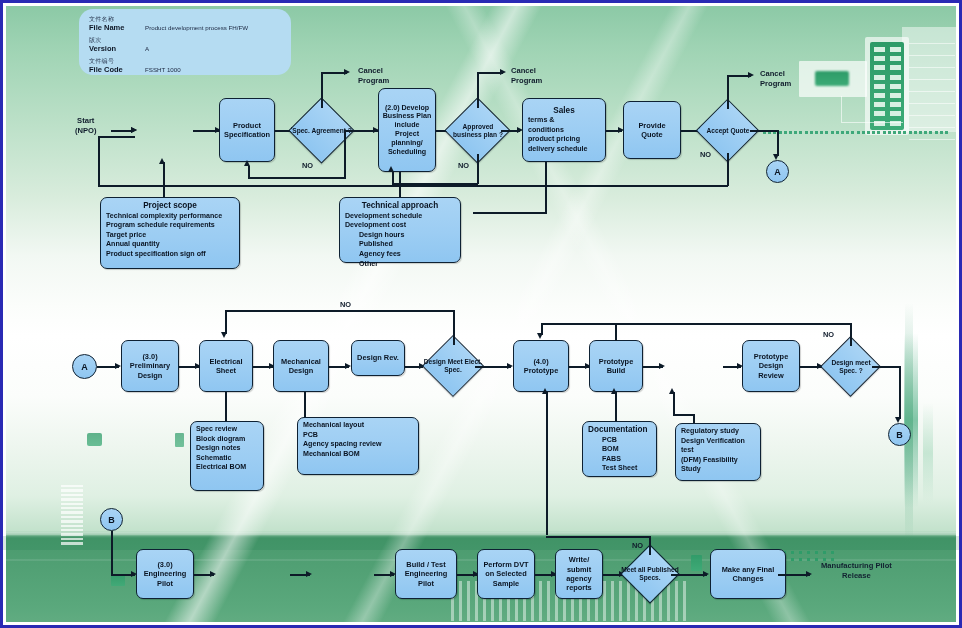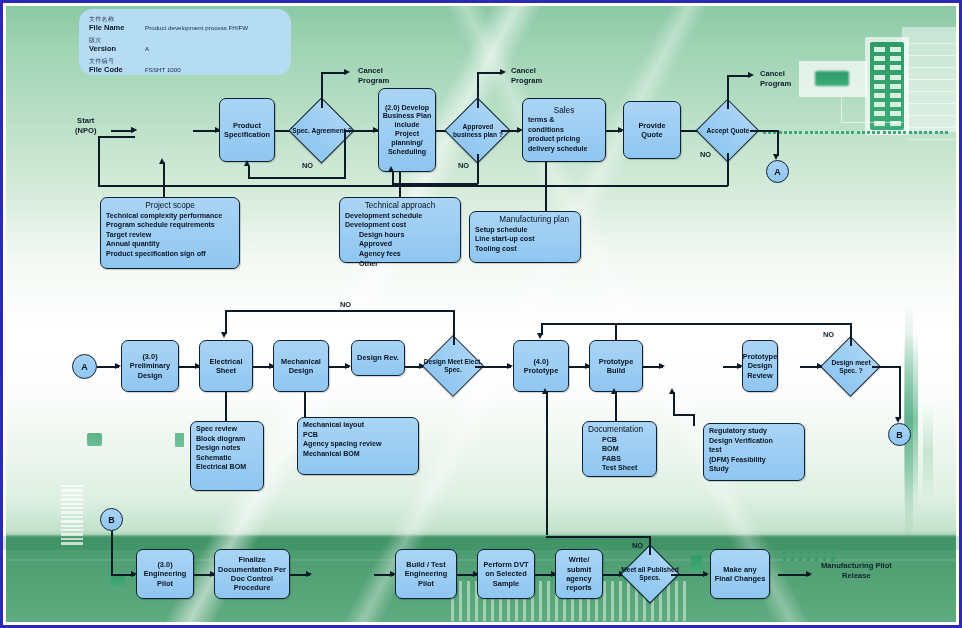--- a/index.html
+++ b/index.html
@@ -76,21 +76,21 @@
   }
   .node.note {
     align-items: flex-start;
     text-align: left;
     font-size: 7.1px;
     line-height: 9.6px;
     padding: 3px 5px;
   }
   .note-title {
     display: block; width: 100%; text-align: center;
-    font-weight: normal; font-size: 8.2px; margin-bottom: 1px;
+    font-weight: bold; font-size: 8.2px; margin-bottom: 1px;
   }
   .note-ind { padding-left: 14px; }
   .note-ctr-title { text-align: right; padding-right: 6px; }
 
   .diamond {
     position: absolute;
     background: linear-gradient(to bottom, #a9d4f5, #8fc6f1);
     border: 1.6px solid #0e2133;
     transform: rotate(45deg);
     box-shadow: 1px 1px 1px rgba(0,0,0,0.15);
@@ -419,49 +419,41 @@
     <div class="conn" style="left:763px;top:157px;width:23px;height:23px;">A</div>
 
     <div class="ln lnv" style="left:160px;top:159px;width:1.6px;height:36px;"></div>
     <div class="arw arw-u" style="left:156px;top:155px;"></div>
 
     <div class="node note" style="left:97px;top:194px;width:140px;height:72px;">
       <div style="width:100%;">
         <span class="note-title">Project scope</span>
         <span>Technical complexity performance</span><br>
         <span>Program schedule requirements</span><br>
-        <span>Target review</span><br>
+        <span>Target price</span><br>
         <span>Annual quantity</span><br>
         <span>Product specification sign off</span>
       </div>
     </div>
 
     <div class="ln lnv" style="left:396px;top:169px;width:1.6px;height:26px;"></div>
     <div class="node note" style="left:336px;top:194px;width:122px;height:66px;">
       <div style="width:100%;">
         <span class="note-title">Technical approach</span>
         <span>Development schedule</span><br>
         <span>Development cost</span><br>
         <span class="note-ind">Design hours</span><br>
-        <span class="note-ind">Approved</span><br>
+        <span class="note-ind">Published</span><br>
         <span class="note-ind">Agency fees</span><br>
         <span class="note-ind">Other</span>
       </div>
     </div>
 
     <div class="ln lnv" style="left:542px;top:159px;width:1.6px;height:51px;"></div>
     <div class="ln lnh" style="left:470px;top:209px;width:74px;"></div>
-    <div class="node note" style="left:466px;top:208px;width:112px;height:52px;">
-      <div style="width:100%;">
-        <span class="note-title note-ctr-title">Manufacturing plan</span>
-        <span>Setup schedule</span><br>
-        <span>Line start-up cost</span><br>
-        <span>Tooling cost</span>
-      </div>
-    </div>
 
     <div class="conn" style="left:69px;top:351px;width:25px;height:25px;">A</div>
     <div class="ln lnh" style="left:94px;top:363px;width:22px;"></div>
     <div class="arw arw-r" style="left:112px;top:360px;"></div>
 
     <div class="node" style="left:118px;top:337px;width:58px;height:52px;">(3.0)
 Preliminary
 Design</div>
     <div class="ln lnh" style="left:176px;top:363px;width:20px;"></div>
     <div class="arw arw-r" style="left:192px;top:360px;"></div>
@@ -506,21 +498,21 @@
     <div class="arw arw-r" style="left:656px;top:360px;"></div>
 
     <div class="ln lnv" style="left:612px;top:320px;width:1.6px;height:18px;"></div>
     <div class="ln lnh" style="left:538px;top:320px;width:76px;"></div>
     <div class="ln lnv" style="left:538px;top:320px;width:1.6px;height:12px;"></div>
     <div class="arw arw-d" style="left:534px;top:330px;"></div>
 
     <div class="ln lnh" style="left:720px;top:363px;width:18px;"></div>
     <div class="arw arw-r" style="left:734px;top:360px;"></div>
 
-    <div class="node" style="left:739px;top:337px;width:36px;height:52px;">Prototype
+    <div class="node" style="left:739px;top:337px;width:58px;height:52px;">Prototype
 Design
 Review</div>
     <div class="ln lnh" style="left:797px;top:363px;width:22px;"></div>
     <div class="arw arw-r" style="left:814px;top:360px;"></div>
 
     <div class="diamond" style="left:826px;top:342px;width:43px;height:43px;"></div>
     <div class="diamond-label" style="left:822px;top:342px;width:52px;height:43px;">Design
 meet
 Spec.
 ?</div>
@@ -568,45 +560,41 @@
         <span class="note-ind">FABS</span><br>
         <span class="note-ind">Test Sheet</span>
       </div>
     </div>
 
     <div class="ln lnv" style="left:690px;top:411px;width:1.6px;height:12px;"></div>
     <div class="ln lnh" style="left:670px;top:411px;width:22px;"></div>
     <div class="ln lnv" style="left:670px;top:389px;width:1.6px;height:23px;"></div>
     <div class="arw arw-u" style="left:666px;top:385px;"></div>
 
-    <div class="node note" style="left:700px;top:420px;width:102px;height:58px;">
+    <div class="node note" style="left:672px;top:420px;width:86px;height:58px;">
       <div style="width:100%;">
         <span>Regulatory study</span><br>
         <span>Design Verification</span><br>
         <span>test</span><br>
         <span>(DFM) Feasibility</span><br>
         <span>Study</span>
       </div>
     </div>
 
     <div class="conn" style="left:97px;top:505px;width:23px;height:23px;">B</div>
     <div class="ln lnv" style="left:108px;top:528px;width:1.6px;height:44px;"></div>
     <div class="ln lnh" style="left:108px;top:571px;width:24px;"></div>
     <div class="arw arw-r" style="left:128px;top:568px;"></div>
 
     <div class="node" style="left:133px;top:546px;width:58px;height:50px;">(3.0)
 Engineering
 Pilot</div>
     <div class="ln lnh" style="left:191px;top:571px;width:20px;"></div>
     <div class="arw arw-r" style="left:207px;top:568px;"></div>
 
-    <div class="node" style="left:211px;top:546px;width:76px;height:50px;">Finalize
-Documentation
-Per Doc Control
-Procedure</div>
     <div class="ln lnh" style="left:287px;top:571px;width:20px;"></div>
     <div class="arw arw-r" style="left:303px;top:568px;"></div>
 
     <div class="ln lnh" style="left:371px;top:571px;width:20px;"></div>
     <div class="arw arw-r" style="left:387px;top:568px;"></div>
 
     <div class="node" style="left:392px;top:546px;width:62px;height:50px;">Build / Test
 Engineering
 Pilot</div>
     <div class="ln lnh" style="left:454px;top:571px;width:20px;"></div>
@@ -630,21 +618,21 @@
 Published
 Specs.</div>
 
     <div class="ln lnv" style="left:646px;top:534px;width:1.6px;height:18px;"></div>
     <div class="ln lnh" style="left:543px;top:533px;width:105px;"></div>
     <div class="lbl-no" style="left:629px;top:538px;">NO</div>
 
     <div class="ln lnh" style="left:668px;top:571px;width:36px;"></div>
     <div class="arw arw-r" style="left:700px;top:568px;"></div>
 
-    <div class="node" style="left:707px;top:546px;width:60px;height:50px;">Make any
+    <div class="node" style="left:707px;top:546px;width:76px;height:50px;">Make any
 Final
 Changes</div>
     <div class="ln lnh" style="left:775px;top:571px;width:32px;"></div>
     <div class="arw arw-r" style="left:803px;top:568px;"></div>
     <div class="txt" style="left:818px;top:558px;text-align:center;color:#122231;">Manufacturing Pilot
 Release</div>
   </div>
 </div>
 
 </body></html>

